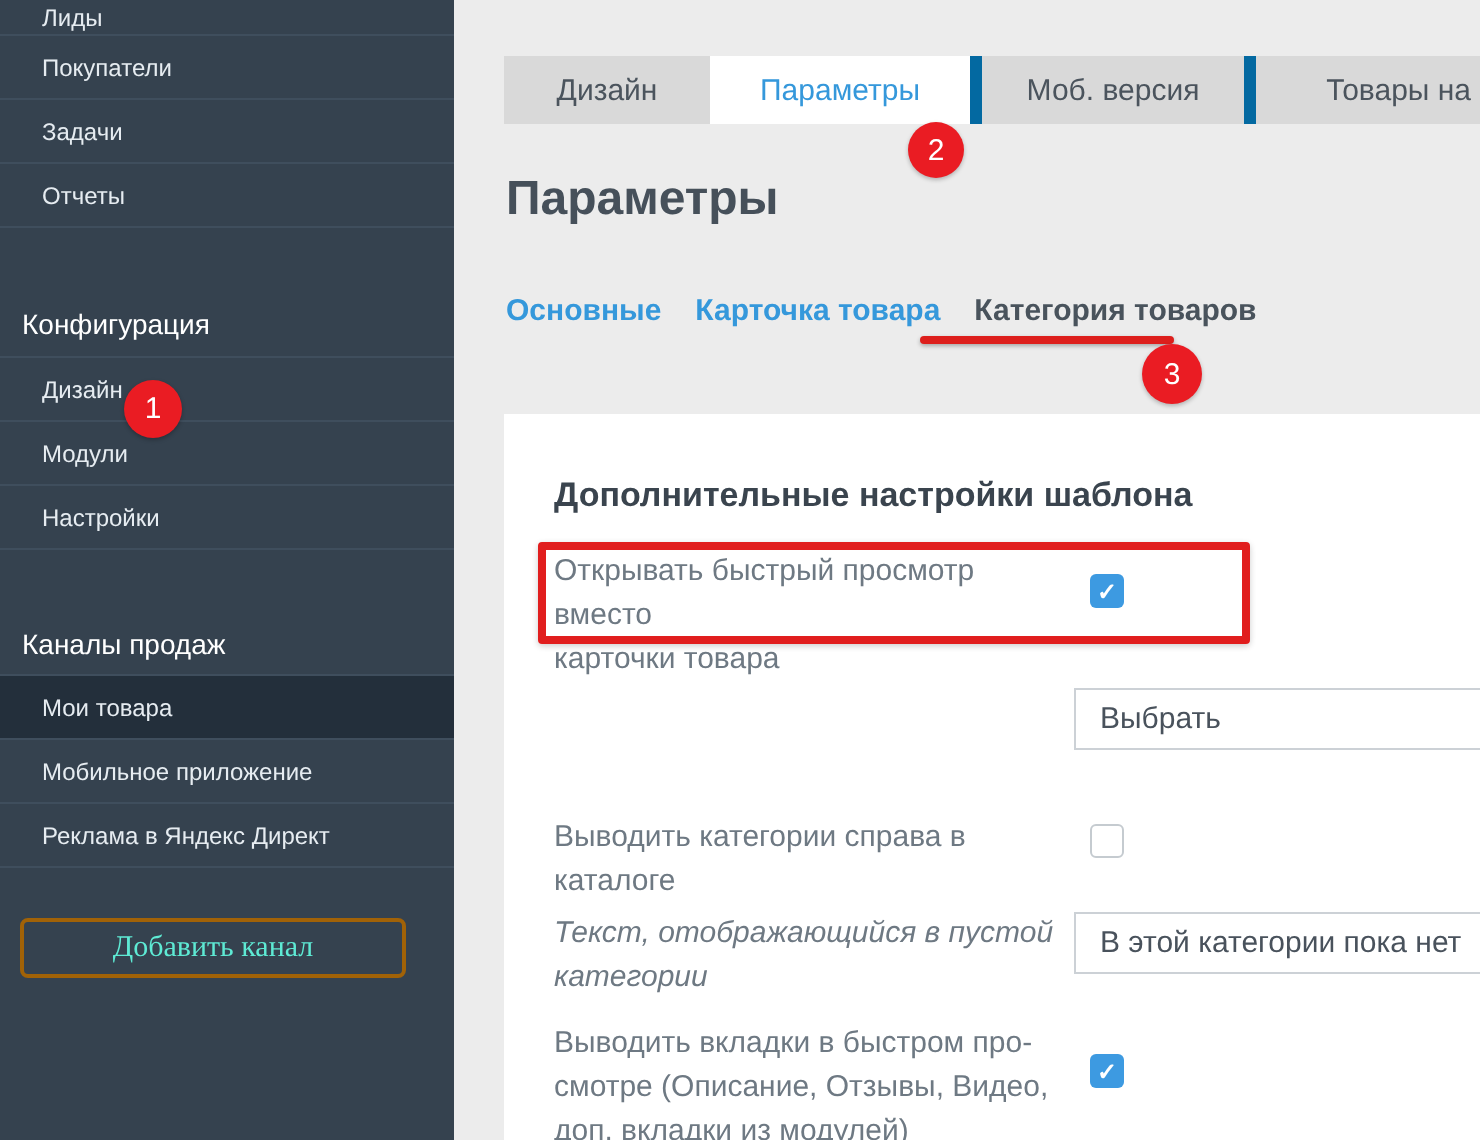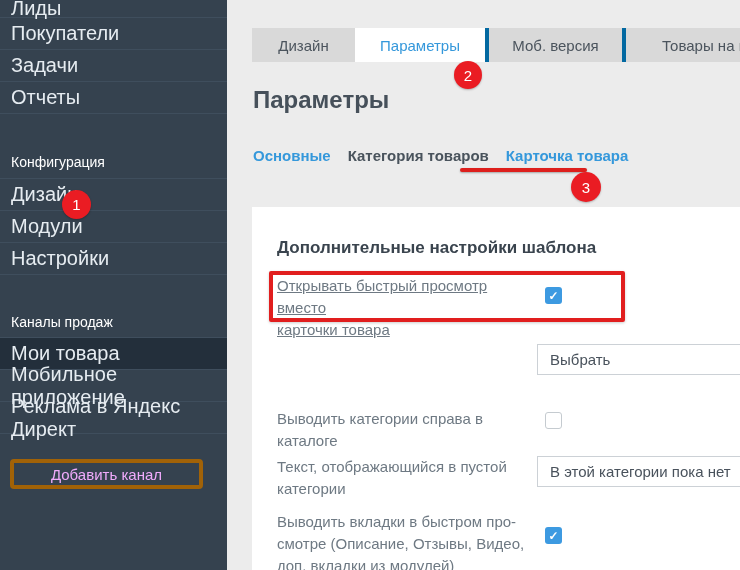--- a/index.html
+++ b/index.html
@@ -2,63 +2,63 @@
 <html><head>
 <meta charset="utf-8">
 <style>
   * { margin:0; padding:0; box-sizing:border-box; }
   html,body { width:740px; height:570px; }
   body { font-family:"Liberation Sans", sans-serif; }
   .screen { position:relative; width:740px; height:570px; background:#ececec; overflow:hidden; }
 
   
   .sidebar { position:absolute; left:0; top:0; width:227px; height:570px; background:#35424f; }
-  .side-item { height:32px; display:flex; align-items:center; padding-left:11px;
-               font-size:20px; color:#e6ecf1; border-bottom:1px solid #3f4e5d; cursor:pointer; }
+  .side-item { height:32px; display:flex; align-items:center; padding-left:21px;
+               font-size:12px; color:#e6ecf1; border-bottom:1px solid #3f4e5d; cursor:pointer; }
   .side-item.clip-top { height:18px; }
   .side-item.selected { background:#232f3b; }
   .side-group.bt { border-top:1px solid #3f4e5d; }
   .side-header { margin-top:40px; padding:0 0 8px 11px; font-size:14px; color:#ffffff; }
   .side-header.second { margin-top:39px; padding-bottom:7px; }
   .add-channel { display:block; margin:25px 0 0 10px; width:193px; height:30px;
-                 background:transparent; border:4px solid #a16207; border-radius:4px;
-                 color:#f0abfc; font-size:15px; font-family:Liberation Sans, sans-serif; cursor:pointer; }
+                 background:transparent; border:2px solid #a16207; border-radius:4px;
+                 color:#5eead4; font-size:15px; font-family:Liberation Serif, serif; cursor:pointer; }
 
   
   .badge { position:absolute; width:29px; height:29px; border-radius:50%; background:#ea1c23;
            color:#fff; display:flex; align-items:center; justify-content:center;
            font-size:15px; z-index:30; box-shadow:0 1px 2px rgba(0,0,0,.25); }
   .badge-1 { left:62px; top:190px; }
   .badge-2 { left:454px; top:61px; width:28px; height:28px; }
   .badge-3 { left:571px; top:172px; width:30px; height:30px; }
 
   
   .tabbar { position:absolute; left:252px; top:28px; height:34px; display:flex; }
   .tab { background:#d9d9d9; color:#4b545d; font-size:15px; display:flex; align-items:center;
-         justify-content:center; border-left:4px solid #0369a1; cursor:pointer; }
+         justify-content:center; border-left:6px solid #0369a1; cursor:pointer; }
   .tab:first-child { border-left:none; }
   .tab.active { background:#ffffff; color:#3598db; border-left:none; }
   .tab-w1 { width:103px; } .tab-w2 { width:130px; } .tab-w3 { width:137px; } .tab-w4 { width:175px; }
 
   .page-title { position:absolute; left:253px; top:86px; font-size:24px; color:#46505a; }
 
   .subtabs { position:absolute; left:253px; top:147px; display:flex; gap:17px;
              font-size:15px; font-weight:bold; }
   .subtab { color:#3598db; cursor:pointer; }
   .subtab.active { color:#49535c; }
   .subtab-underline { position:absolute; left:460px; top:168px; width:127px; height:4px;
                       background:#dd1f1c; border-radius:3px; box-shadow:0 1px 2px rgba(0,0,0,.3); z-index:25; }
 
   
   .card { position:absolute; left:252px; top:207px; width:600px; height:363px; background:#ffffff; }
   .card-heading { position:absolute; left:25px; top:31px; font-size:17px; font-weight:bold; color:#3a444e; }
 
   .row-label { position:absolute; left:25px; width:262px; font-size:15px; line-height:22px;
                color:#6e7983; white-space:pre-line; }
-  .lbl-1 { top:68px;text-decoration:underline; } .lbl-2 { top:125px; } .lbl-3 { top:201px; } .lbl-4 { top:249px; } .lbl-5 { top:304px; }
+  .lbl-1 { top:68px; } .lbl-2 { top:125px; } .lbl-3 { top:201px; } .lbl-4 { top:249px;font-style:italic; } .lbl-5 { top:304px; }
 
   .checkbox { position:absolute; width:17px; height:17px; border-radius:3px; cursor:pointer; }
   .checkbox.checked { background:#3d9ae1; color:#fff; display:flex; align-items:center;
                       justify-content:center; font-size:12px; font-weight:bold; }
   .checkbox.unchecked { background:#fff; border:1px solid #c5cbd0; }
   .chk-1 { left:293px; top:80px; }
   .chk-3 { left:293px; top:205px; }
   .chk-5 { left:293px; top:320px; }
 
   .text-input { position:absolute; left:285px; width:320px; height:31px; border:1px solid #ccd1d6;
@@ -108,22 +108,22 @@
     <div class="tab tab-w3">Моб. версия</div>
     <div class="tab tab-w4">Товары на гла</div>
   </div>
 
   <div class="badge badge-2">2</div>
 
   <h1 class="page-title">Параметры</h1>
 
   <div class="subtabs">
     <span class="subtab">Основные</span>
+    <span class="subtab">Карточка товара</span>
     <span class="subtab active">Категория товаров</span>
-    <span class="subtab">Карточка товара</span>
   </div>
 
   <div class="subtab-underline"></div>
   <div class="badge badge-3">3</div>
 
   <section class="card">
     <h2 class="card-heading">Дополнительные настройки шаблона</h2>
 
     <div class="highlight-rect"></div>
     <div class="row-label lbl-1">Открывать быстрый просмотр вместо

